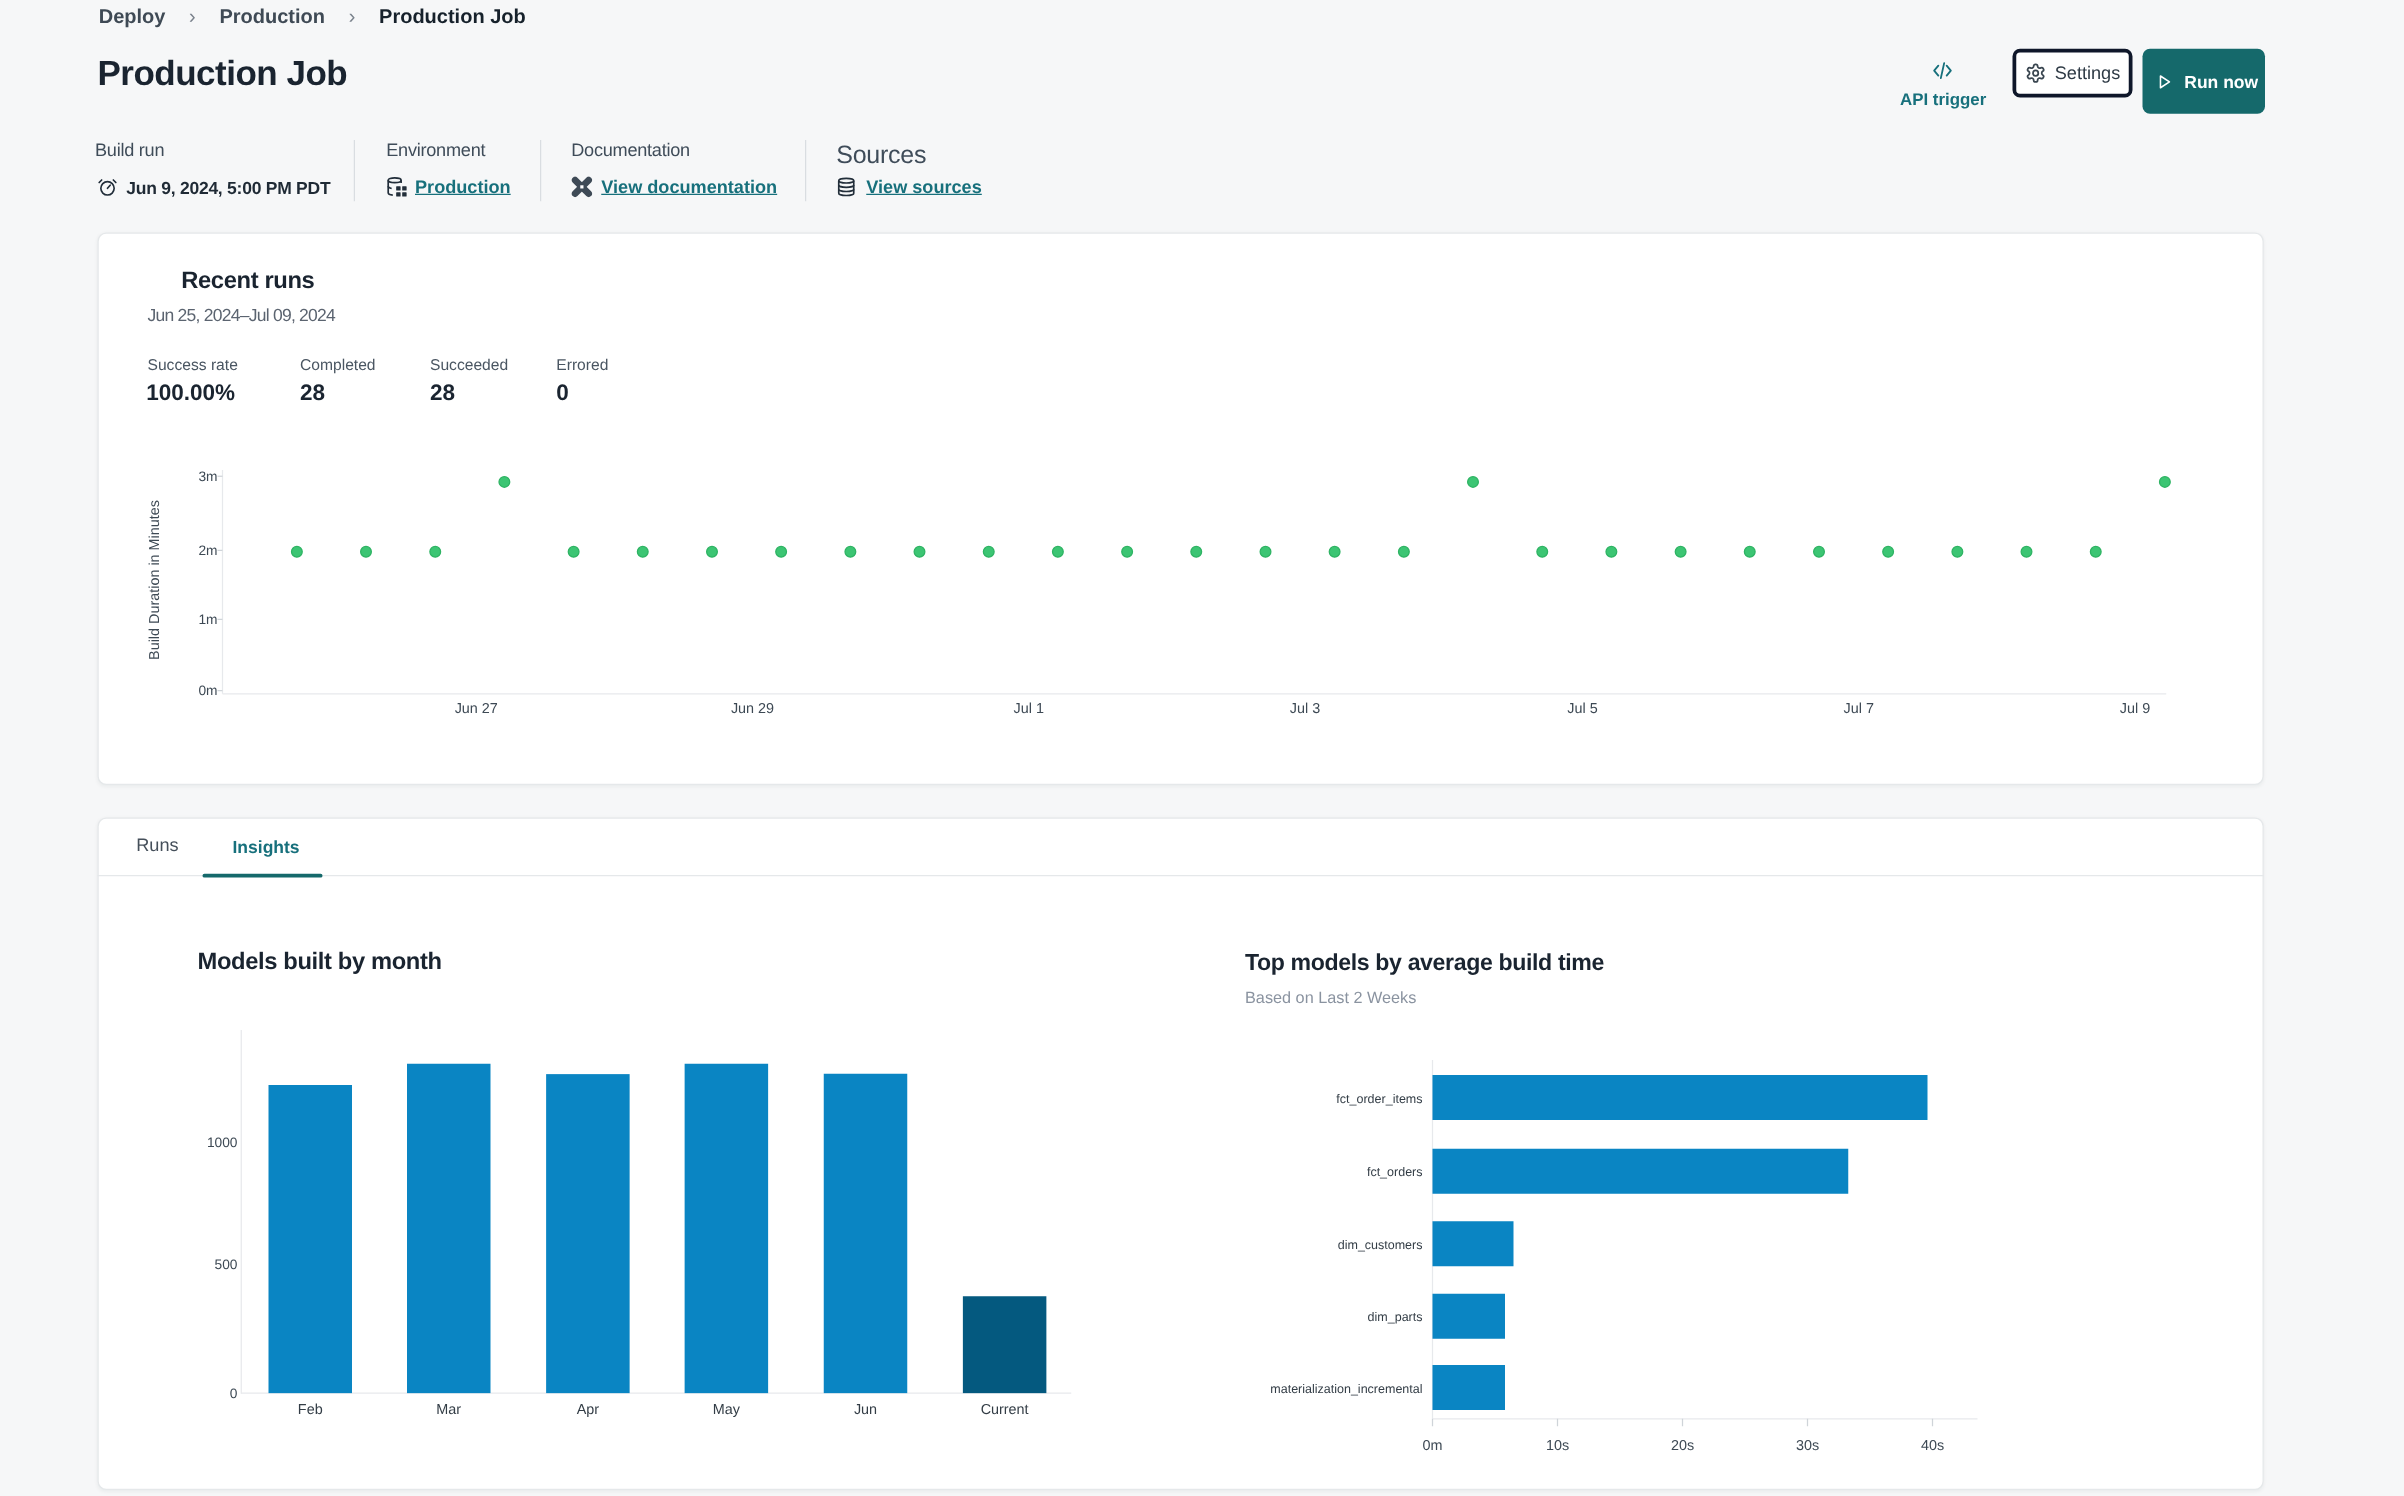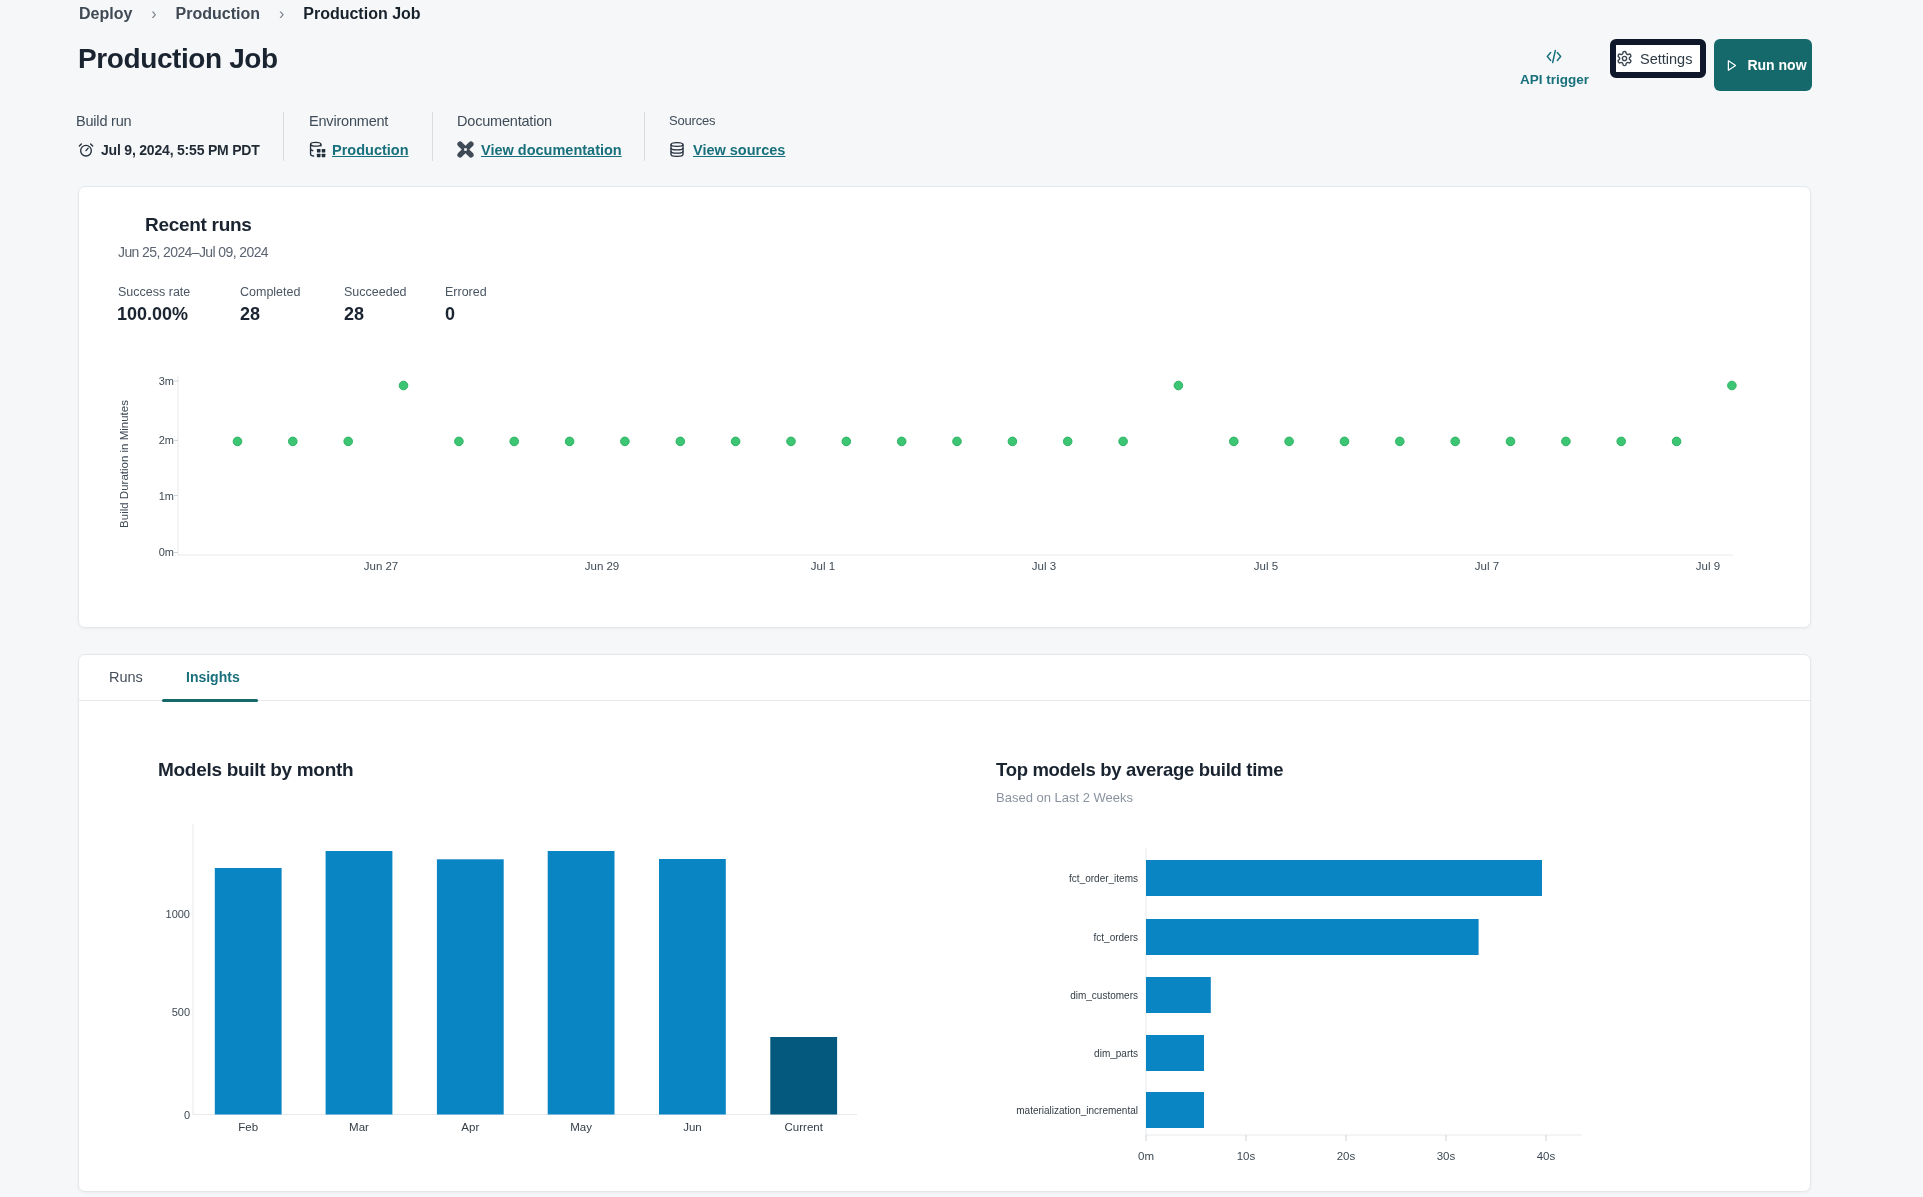--- a/index.html
+++ b/index.html
@@ -24,42 +24,42 @@
 <div class="abs" style="left:78px; top:43px; font-size:28px; font-weight:bold; color:#1a2430; letter-spacing:-0.4px;">Production Job</div>
 
 <div class="abs teal" style="right:334px; top:49px; font-size:13.5px; font-weight:bold; display:flex; align-items:center; gap:8px;">
     <svg width="16" height="15" viewBox="0 0 24 22" fill="none" stroke="#17707c" stroke-width="2.2" stroke-linecap="round" stroke-linejoin="round">
       <path d="M7 5 2 11l5 6"></path>
       <path d="m17 5 5 6-5 6"></path>
       <path d="M14 2 10 20"></path>
     </svg>
     <span>API trigger</span>
   </div>
-<div class="abs" style="left:1610px; top:39px; width:96px; height:39px; background:#fff; border:6px solid #0f172a; border-radius:6px; display:flex; align-items:center; gap:7px; font-size:14.5px; color:#2e3a45;">
+<div class="abs" style="left:1610px; top:39px; width:96px; height:39px; background:#fff; border:3px solid #0f172a; border-radius:6px; display:flex; align-items:center; justify-content:center; gap:7px; font-size:14.5px; color:#2e3a45;">
     <svg width="17" height="17" viewBox="0 0 24 24" fill="none" stroke="#3a4650" stroke-width="2" stroke-linecap="round" stroke-linejoin="round">
       <path d="M12.22 2h-.44a2 2 0 0 0-2 2v.18a2 2 0 0 1-1 1.73l-.43.25a2 2 0 0 1-2 0l-.15-.08a2 2 0 0 0-2.73.73l-.22.38a2 2 0 0 0 .73 2.73l.15.1a2 2 0 0 1 1 1.72v.51a2 2 0 0 1-1 1.74l-.15.09a2 2 0 0 0-.73 2.73l.22.38a2 2 0 0 0 2.73.73l.15-.08a2 2 0 0 1 2 0l.43.25a2 2 0 0 1 1 1.73V20a2 2 0 0 0 2 2h.44a2 2 0 0 0 2-2v-.18a2 2 0 0 1 1-1.73l.43-.25a2 2 0 0 1 2 0l.15.08a2 2 0 0 0 2.73-.73l.22-.39a2 2 0 0 0-.73-2.73l-.15-.08a2 2 0 0 1-1-1.74v-.5a2 2 0 0 1 1-1.74l.15-.09a2 2 0 0 0 .73-2.73l-.22-.38a2 2 0 0 0-2.73-.73l-.15.08a2 2 0 0 1-2 0l-.43-.25a2 2 0 0 1-1-1.73V4a2 2 0 0 0-2-2z"></path>
       <circle cx="12" cy="12" r="3"></circle>
     </svg>
     <span>Settings</span>
   </div>
 <div class="abs" style="left:1714px; top:39px; width:98px; height:52px; background:#15696b; border-radius:6px; display:flex; align-items:center; justify-content:center; gap:8px; padding-left:5px; font-size:14px; color:#fff; font-weight:bold;">
     <svg width="15" height="15" viewBox="0 0 24 24" fill="none" stroke="#fff" stroke-width="2" stroke-linejoin="round">
       <path d="M7 4.5 18.5 12 7 19.5Z"></path>
     </svg>
     <span>Run now</span>
   </div>
 
 <div class="abs" style="left:76px; top:112.5px; font-size:14.5px; color:#3f4c59; letter-spacing:-0.2px;">Build run</div>
 <svg class="abs" style="left:78px; top:142px;" width="16" height="16" viewBox="0 0 24 24" fill="none" stroke="#222e3a" stroke-width="2" stroke-linecap="round" stroke-linejoin="round">
     <circle cx="12" cy="13" r="8"></circle>
     <path d="M12 13l3.2-3.8"></path>
     <path d="M5 3 2 6"></path>
     <path d="m22 6-3-3"></path>
   </svg>
-<div class="abs" style="left:101px; top:142px; font-size:14px; font-weight:bold; color:#1f2a35; letter-spacing:-0.2px;">Jul 9, 2024, 5:55 PM PDT</div>
+<div class="abs" style="left:101px; top:142px; font-size:14px; font-weight:bold; color:#1f2a35; letter-spacing:-0.2px;">Jun 9, 2024, 5:00 PM PDT</div>
 
 <div class="abs" style="left:283px; top:112px; width:1px; height:49px; background:#d9dde1;"></div>
 <div class="abs" style="left:309px; top:112.5px; font-size:14.5px; color:#3f4c59; letter-spacing:-0.2px;">Environment</div>
 <svg class="abs" style="left:309px; top:141px;" width="17" height="17" viewBox="0 0 24 24">
     <g fill="none" stroke="#222e3a" stroke-width="1.9">
       <ellipse cx="9.5" cy="4.6" rx="7.3" ry="2.7"></ellipse>
       <path d="M2.2 4.6v14c0 1.3 2.2 2.4 5.2 2.7"></path>
       <path d="M16.8 4.6v3.1"></path>
       <path d="M2.2 11.3c0 1.1 1.6 2 3.9 2.5"></path>
     </g>
@@ -77,21 +77,21 @@
 <svg class="abs" style="left:457px; top:141px;" width="17" height="17" viewBox="0 0 24 24">
     <g fill="#3e4a56">
       <rect x="-2.6" y="8.2" width="29.2" height="7.6" rx="3.7" transform="rotate(45 12 12)"></rect>
       <rect x="-2.6" y="8.2" width="29.2" height="7.6" rx="3.7" transform="rotate(-45 12 12)"></rect>
     </g>
     <rect x="10.2" y="10.2" width="3.6" height="3.6" fill="#fff"></rect>
   </svg>
 <a class="abs link" style="left:481px; top:142px; font-size:14.5px;">View documentation</a>
 
 <div class="abs" style="left:644px; top:112px; width:1px; height:49px; background:#d9dde1;"></div>
-<div class="abs" style="left:669px; top:112.5px; font-size:13px; color:#3f4c59; letter-spacing:-0.2px;">Sources</div>
+<div class="abs" style="left:669px; top:112.5px; font-size:20px; color:#3f4c59; letter-spacing:-0.2px;">Sources</div>
 <svg class="abs" style="left:669px; top:141px;" width="16" height="17" viewBox="0 0 24 24" fill="none" stroke="#222e3a" stroke-width="2">
     <ellipse cx="12" cy="4.5" rx="9" ry="2.8"></ellipse>
     <path d="M3 4.5v15c0 1.55 4.03 2.8 9 2.8s9-1.25 9-2.8v-15"></path>
     <path d="M3 9.7c0 1.55 4.03 2.8 9 2.8s9-1.25 9-2.8"></path>
     <path d="M3 14.7c0 1.55 4.03 2.8 9 2.8s9-1.25 9-2.8"></path>
   </svg>
 <a class="abs link" style="left:693px; top:142px; font-size:14.5px;">View sources</a>
 
 <div class="card" style="left:78px; top:186px; width:1733px; height:442px;"></div>
 <div class="abs" style="left:118px; top:214px; font-size:19px; font-weight:bold; color:#1a2430; letter-spacing:-0.3px;margin-left:27px;">Recent runs</div>

